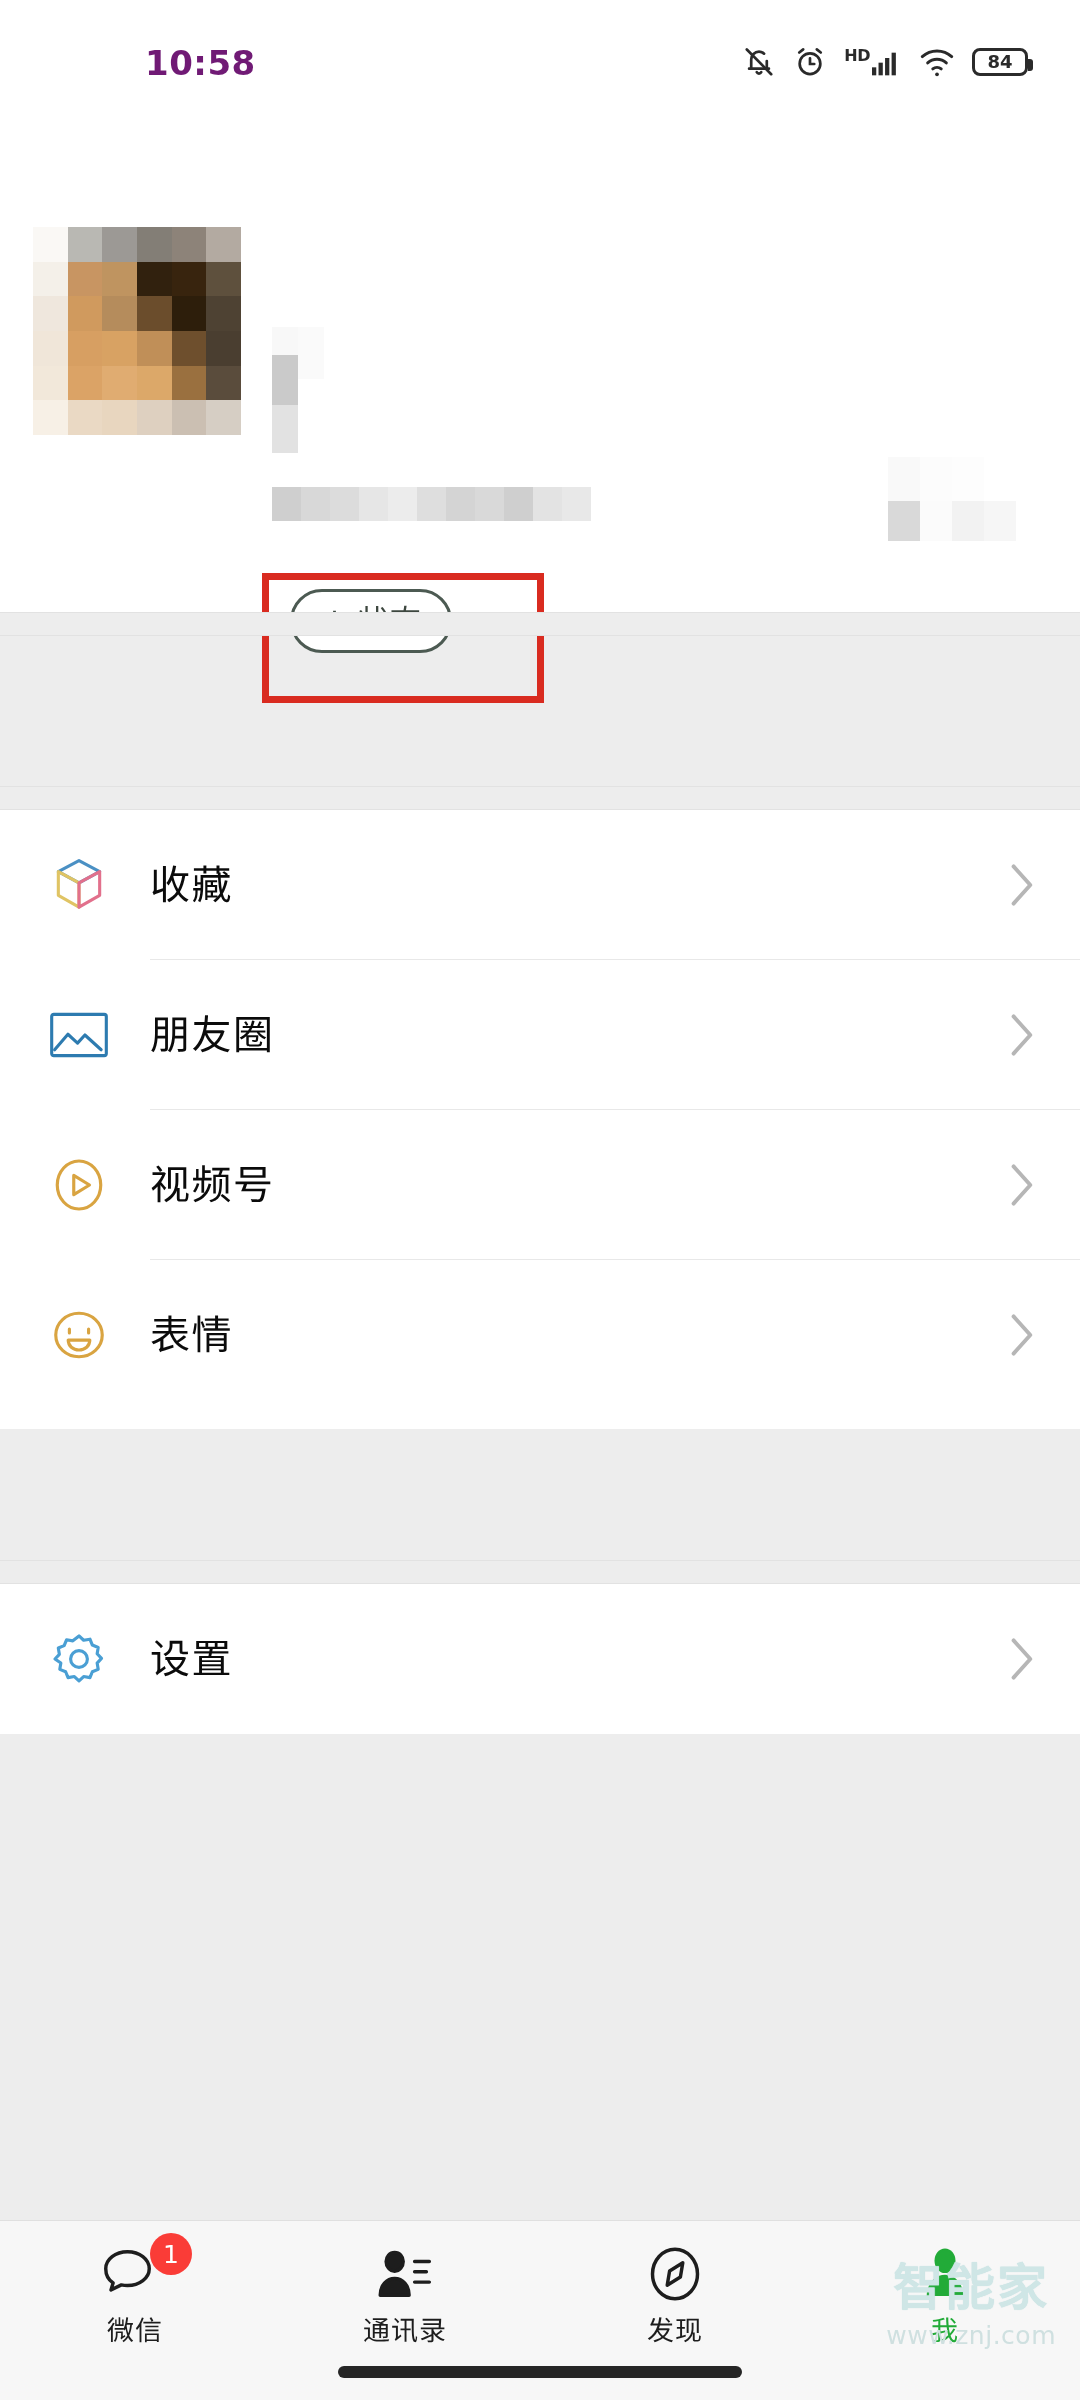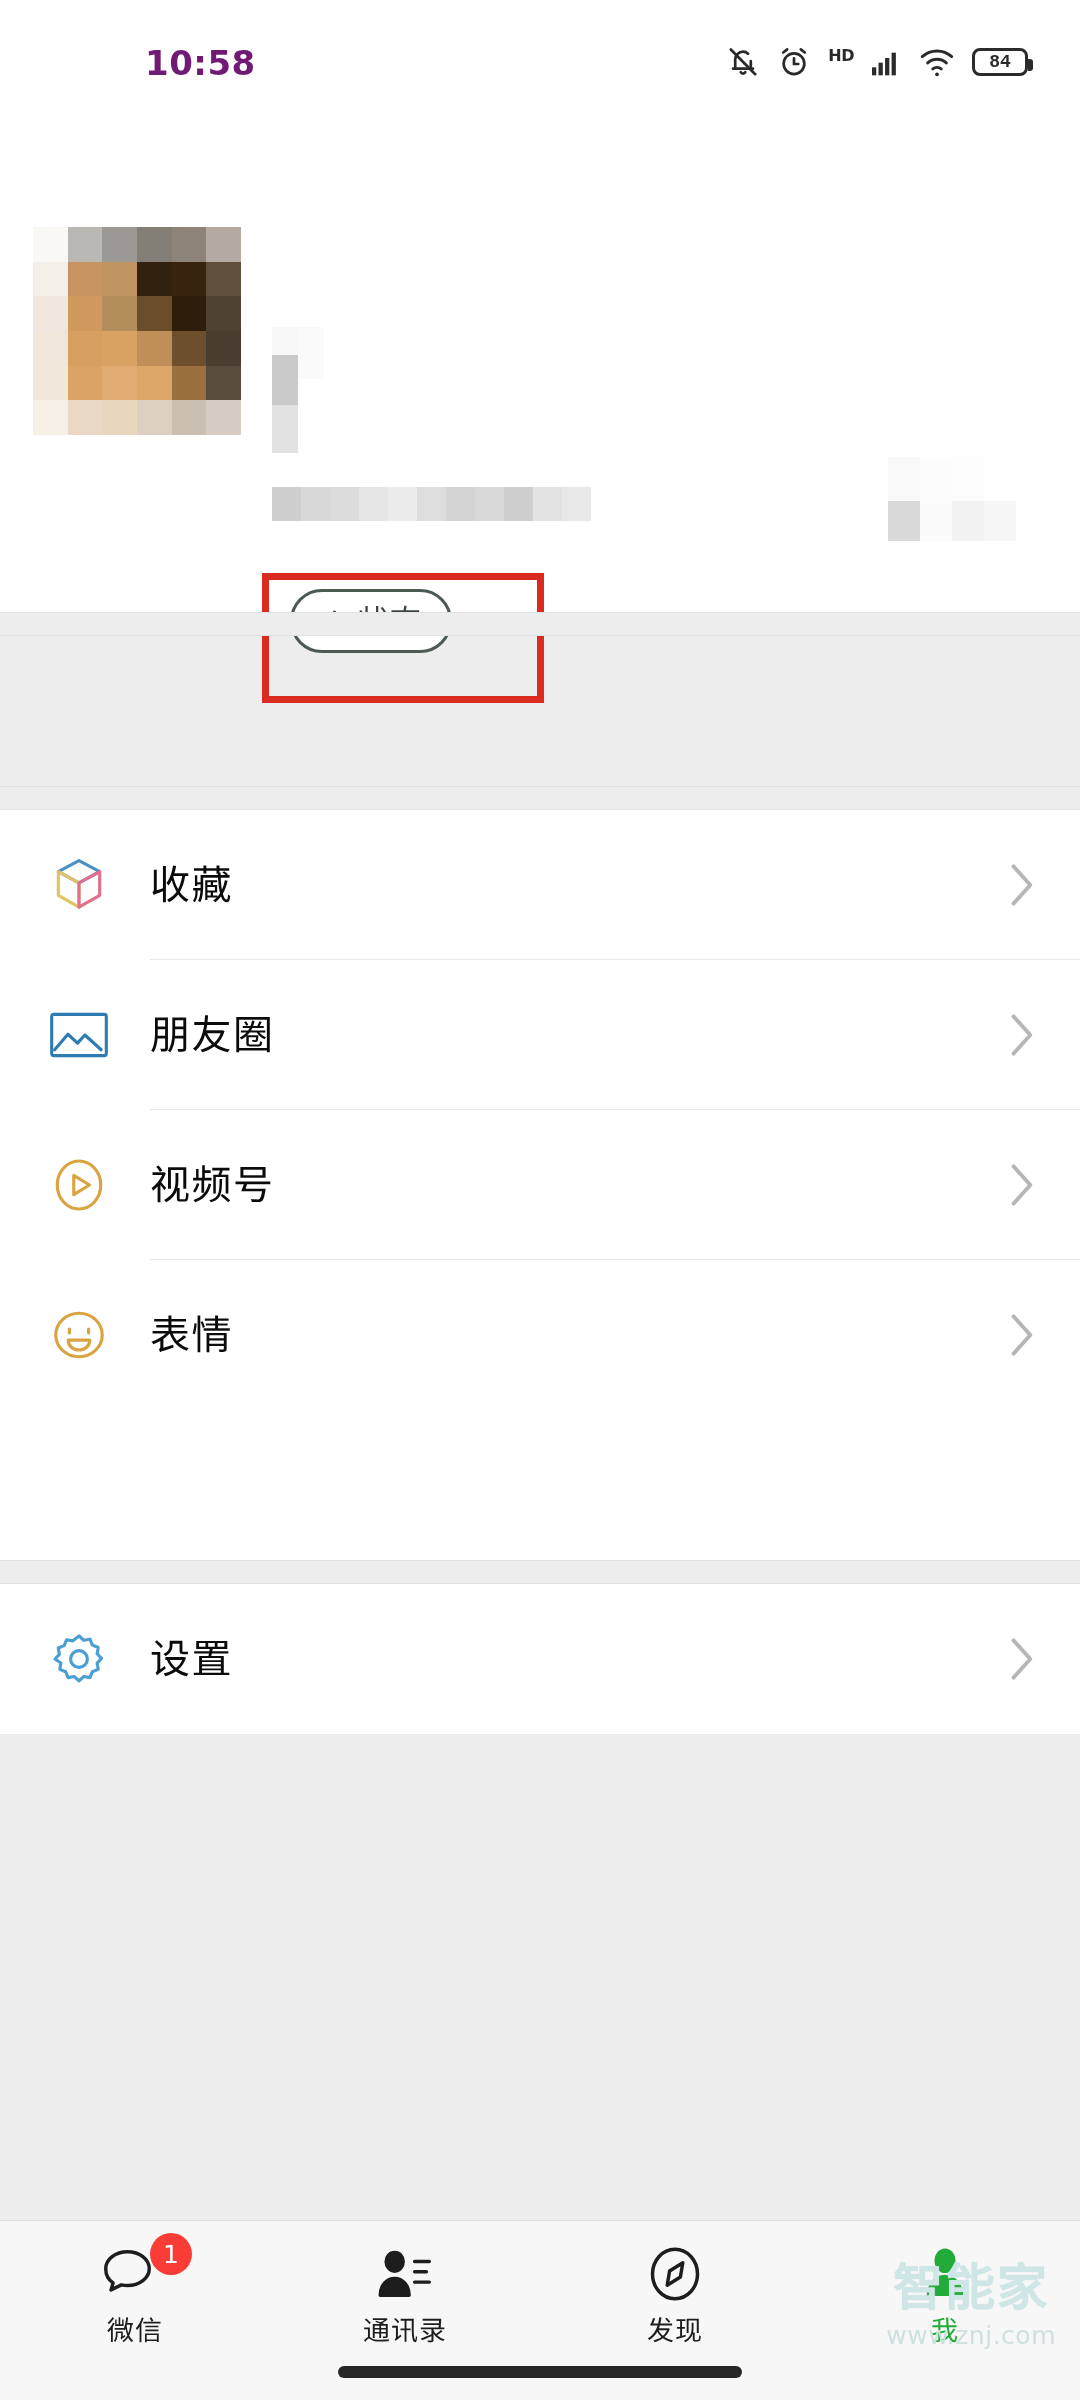--- a/index.html
+++ b/index.html
@@ -26,37 +26,37 @@
   .status-time {
     position:absolute; left:145px; top:46px;
     font-size:34px; font-weight:600; color:#701a75;
     letter-spacing:0.5px; line-height:1;
   }
   .status-icons {
     position:absolute; right:52px; top:44px;
     display:flex; align-items:center; gap:17px;
   }
   .status-icons svg { display:block; }
-  .hd-signal { display:flex; align-items:flex-end; gap:16px;justify-content:flex-end; }
+  .hd-signal { display:flex; align-items:flex-end; gap:0;justify-content:flex-end; }
   .hd-label {
     font-size:16px; font-weight:700; color:#2a2a2a;
     line-height:1; margin-bottom:14px; letter-spacing:-0.5px;
   }
   .batt {
     position:relative;
     width:56px; height:28px;
     border:3px solid #2b2b2b; border-radius:8px;
     display:flex; align-items:center; justify-content:center;
   }
   .batt::after {
     content:""; position:absolute; right:-8px; top:8px;
     width:5px; height:12px; background:#2b2b2b;
     border-radius:0 3px 3px 0;
   }
-  .batt span { font-size:18px; font-weight:700; color:#2b2b2b; line-height:1;font-family:Liberation Mono, monospace; }
+  .batt span { font-size:18px; font-weight:700; color:#2b2b2b; line-height:1; }
 
   
   .profile {
     position:absolute; top:105px; left:0;
     width:1080px; height:507px;
     background:#ffffff;
   }
   .avatar {
     position:absolute; left:33px; top:122px;
     width:208px; height:208px;
@@ -338,21 +338,21 @@
     </div>
 
     <div class="redbox"></div>
   </div>
 
   <div class="gap" style="top:612px; height:24px;"></div>
 
 
   <div class="gap" style="top:786px; height:24px;"></div>
 
-  <div class="group" style="top:810px; height:750px;">
+  <div class="group" style="top:810px; height:619px;">
 
     <div class="row">
       <span class="ico">
         <svg width="60" height="62" viewBox="0 0 40 42" fill="none" stroke-width="2.1" stroke-linejoin="round" stroke-linecap="round">
           <path d="M20 4.5 34 12l-14 7.5L6 12z" stroke="#4a90c4"></path>
           <path d="M6 12v16l14 8V19.5z" stroke="#e0c464"></path>
           <path d="M34 12v16l-14 8V19.5z" stroke="#e2708c"></path>
         </svg>
       </span>
       <span class="label">收藏</span>

